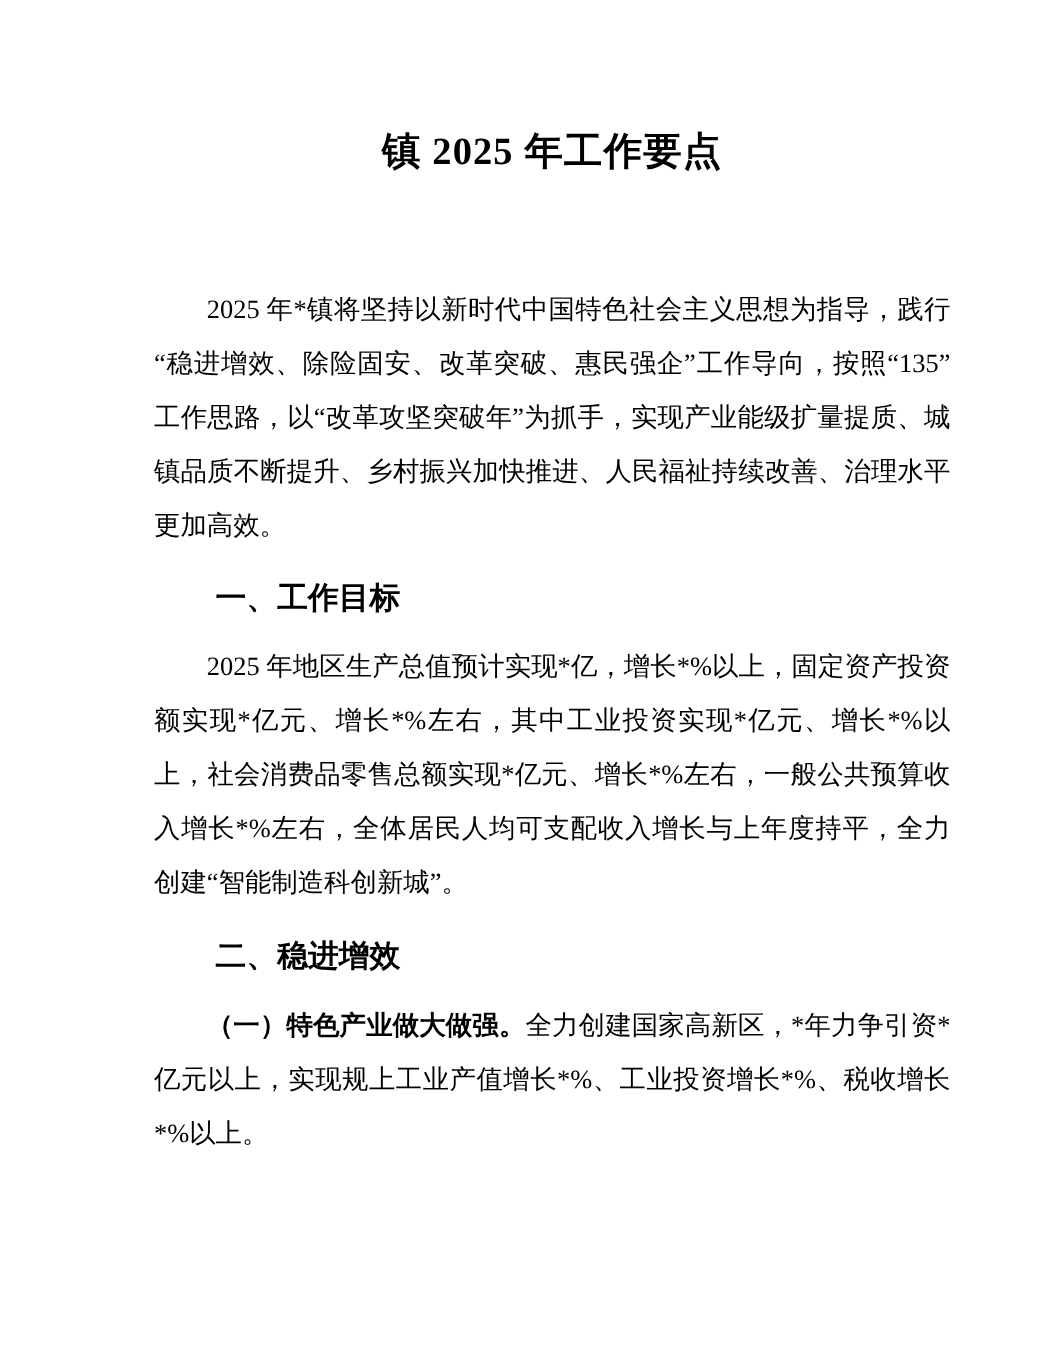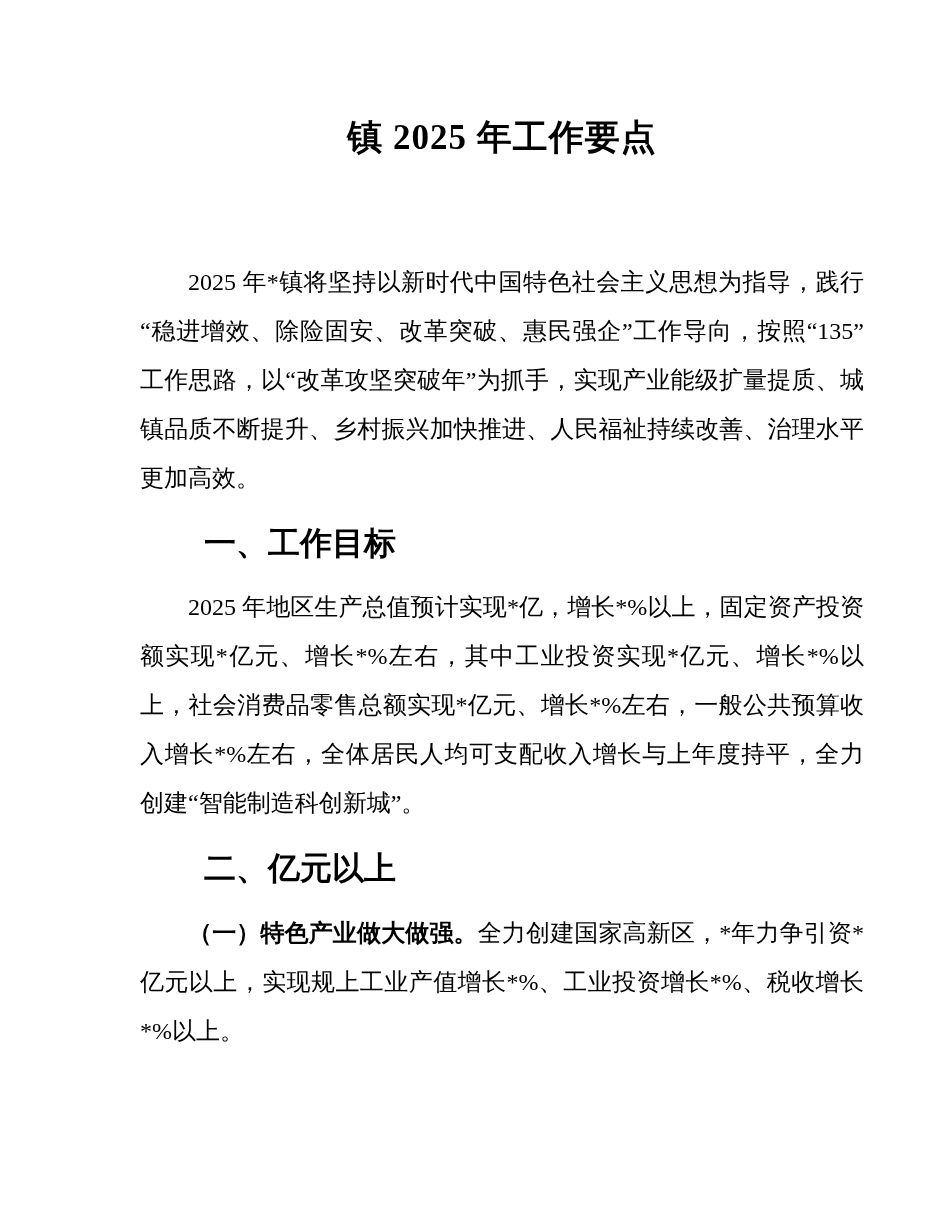--- a/index.html
+++ b/index.html
@@ -33,21 +33,21 @@
     line-height: 49px;
     text-align: justify;
     text-indent: 2em;
     font-family: "Liberation Serif", "DejaVu Serif", serif;
   }
   p.intro-para {
     margin-top: 96px;
   }
   h2.section-heading {
     margin: 16px 0 0 0;
-    font-size: 32px;
+    font-size: 28px;
     line-height: 49px;
     font-weight: 700;
     text-indent: 2em;
     font-family: "Liberation Sans", "DejaVu Sans", sans-serif;
   }
   p.after-heading {
     margin-top: 15px;
   }
   .item-lead {
     font-weight: 700;
@@ -60,17 +60,17 @@
 <div class="page">
 
   <h1 class="doc-title">镇 2025 年工作要点</h1>
 
   <p class="body-para intro-para">2025 年*镇将坚持以新时代中国特色社会主义思想为指导，践行“稳进增效、除险固安、改革突破、惠民强企”工作导向，按照“135”工作思路，以“改革攻坚突破年”为抓手，实现产业能级扩量提质、城镇品质不断提升、乡村振兴加快推进、人民福祉持续改善、治理水平更加高效。</p>
 
   <h2 class="section-heading">一、工作目标</h2>
 
   <p class="body-para after-heading">2025 年地区生产总值预计实现*亿，增长*%以上，固定资产投资额实现*亿元、增长*%左右，其中工业投资实现*亿元、增长*%以上，社会消费品零售总额实现*亿元、增长*%左右，一般公共预算收入增长*%左右，全体居民人均可支配收入增长与上年度持平，全力创建“智能制造科创新城”。</p>
 
-  <h2 class="section-heading">二、亿元以上</h2>
+  <h2 class="section-heading">二、稳进增效</h2>
 
   <p class="body-para after-heading"><strong class="item-lead">（一）特色产业做大做强。</strong><span>全力创建国家高新区，*年力争引资*亿元以上，实现规上工业产值增长*%、工业投资增长*%、税收增长*%以上。</span></p>
 
 </div>
 
 </body></html>

